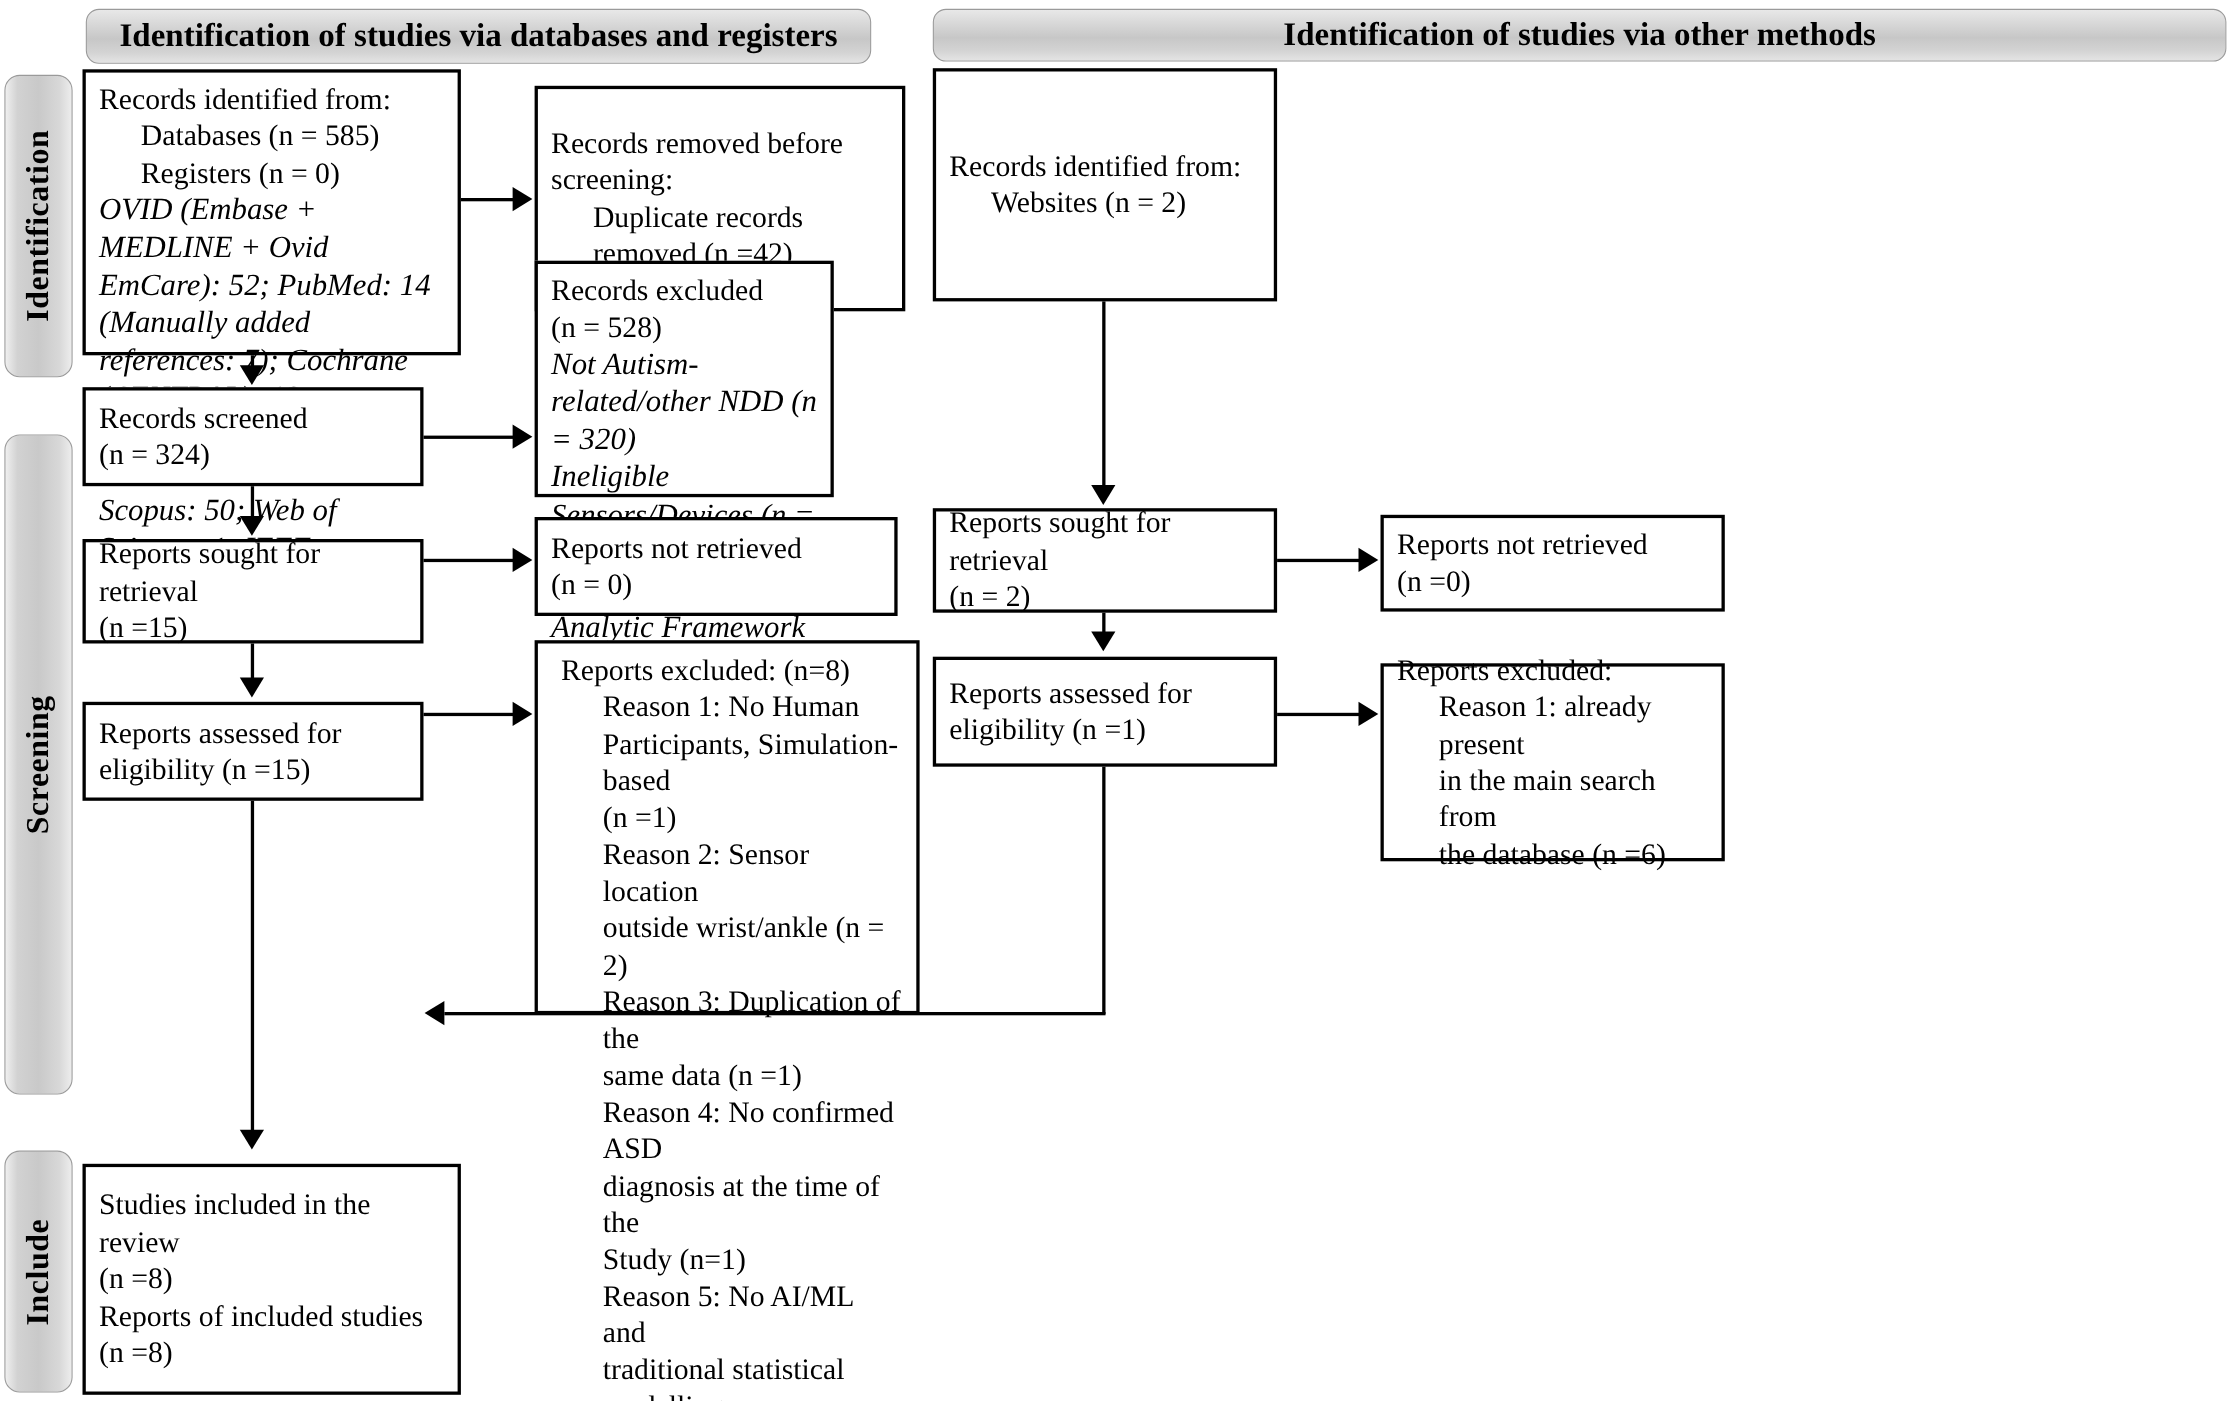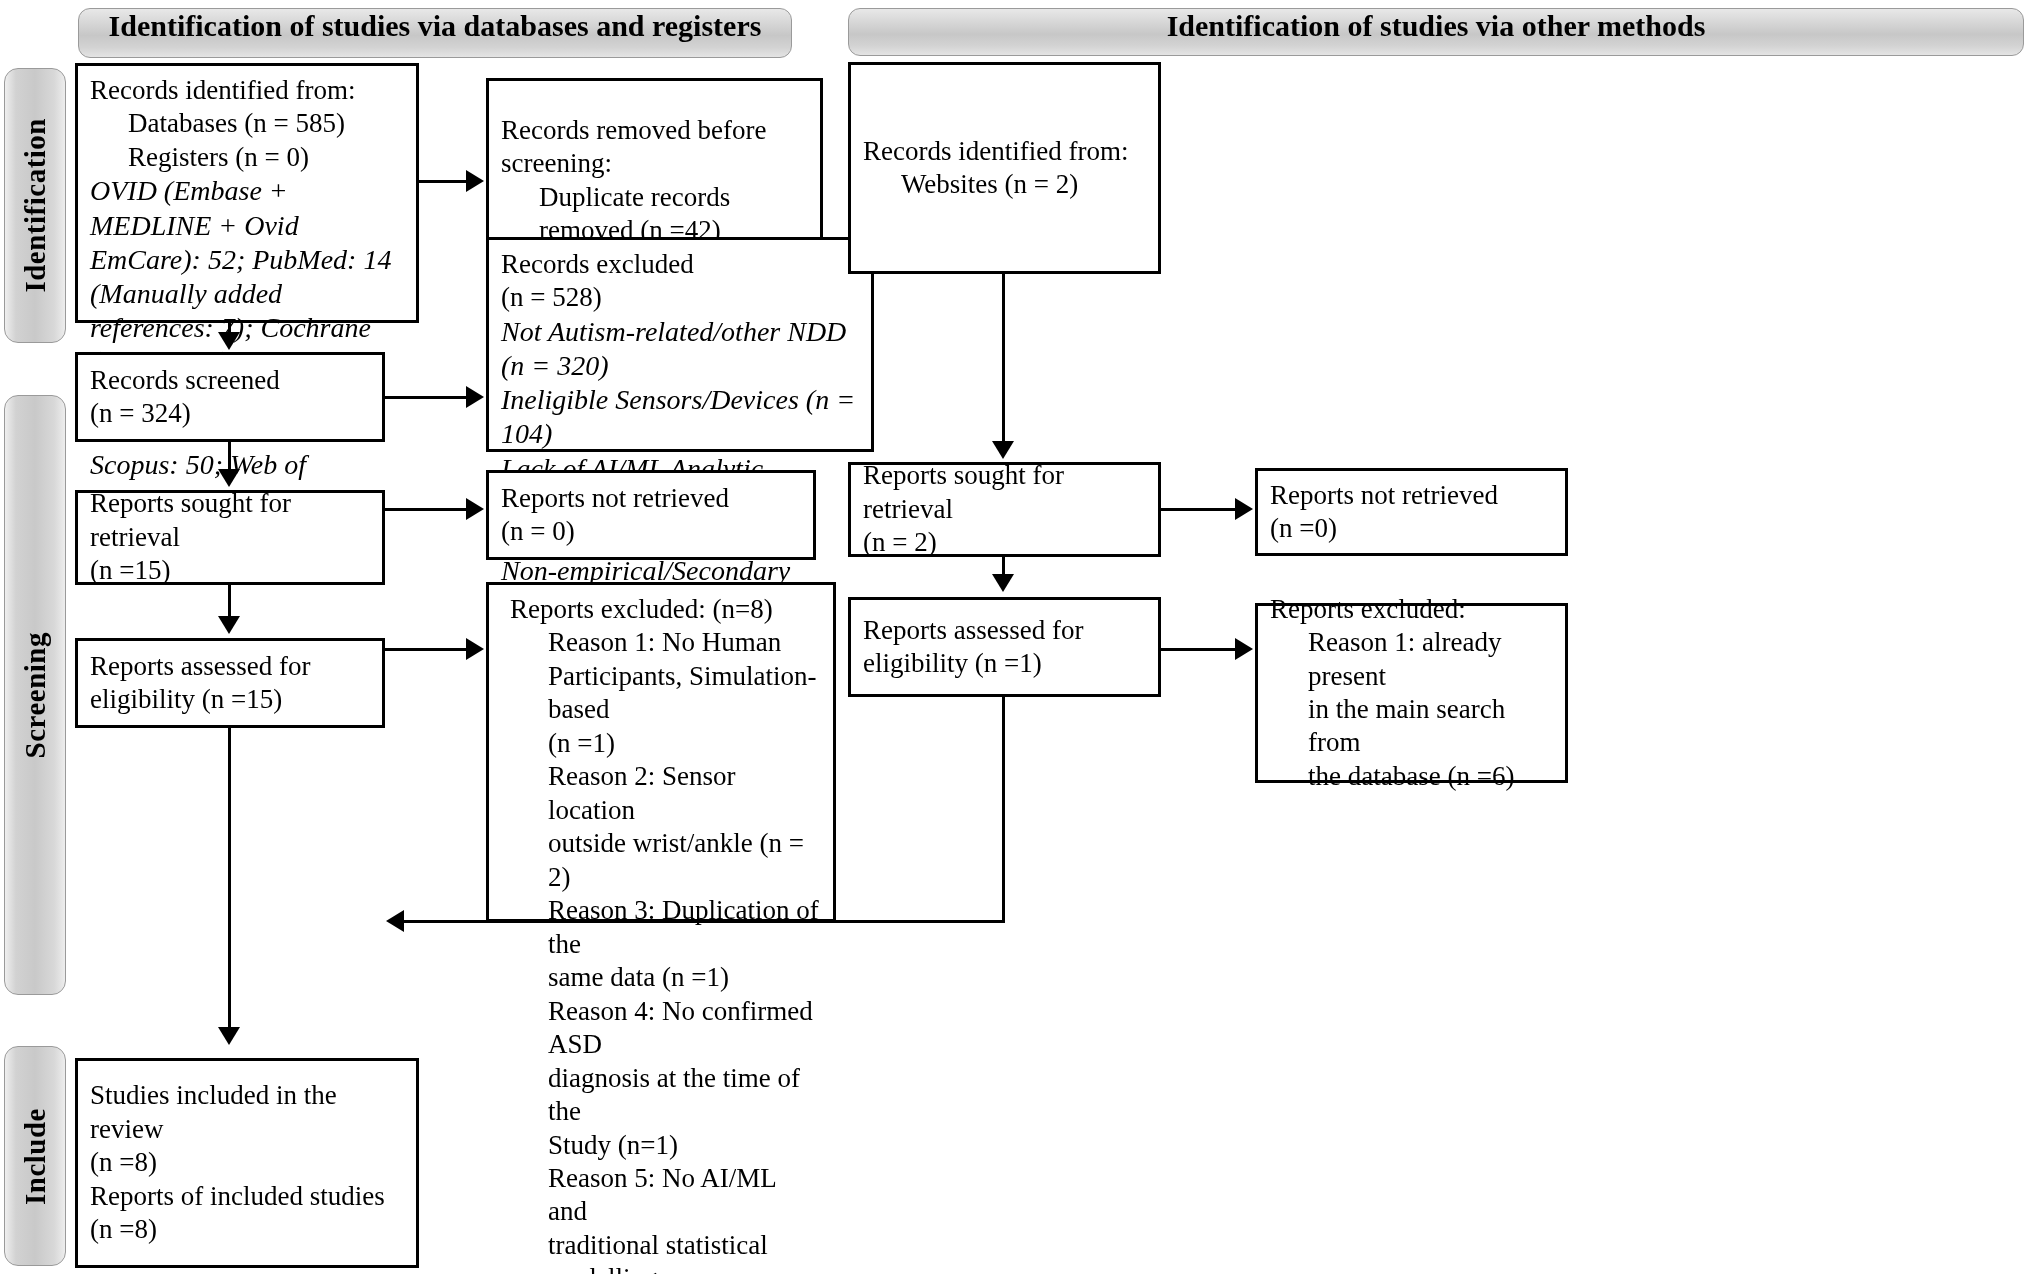--- a/index.html
+++ b/index.html
@@ -41,21 +41,21 @@
   }
 
   
   .banner {
     position: absolute;
     border-radius: 12px;
     border: 1px solid #9a9a9a;
     background: linear-gradient(to bottom,
                 #e8e8e8 0%, #d6d6d6 30%, #c7c7c7 55%, #d3d3d3 80%, #e4e4e4 100%);
     display: flex;
-    align-items: flex-start;
+    align-items: center;
     justify-content: center;
     box-sizing: border-box;
   }
   .banner span {
     font-weight: bold;
     font-size: 30px;
     white-space: nowrap;
   }
 
   
@@ -156,21 +156,21 @@
     <div class="line">screening:</div>
     <div class="line indent">Duplicate records</div>
     <div class="line indent">removed (n =42)</div>
   </div>
 
   <div class="box" style="left:75px; top:352px; width:310px; height:90px;">
     <div class="line">Records screened</div>
     <div class="line">(n = 324)</div>
   </div>
 
-  <div class="box top-align" style="left:486px; top:237px; width:388px; height:215px;">
+  <div class="box top-align" style="left:486px; top:237px; width:272px; height:215px;">
     <div class="line">Records excluded</div>
     <div class="line">(n = 528)</div>
     <div class="line small">Not Autism-related/other NDD (n = 320)</div>
     <div class="line small">Ineligible Sensors/Devices (n = 104)</div>
     <div class="line small">Lack of AI/ML Analytic Framework (n =</div>
     <div class="line small">91)</div>
     <div class="line small">Non-empirical/Secondary Research (n =</div>
     <div class="line small">13)</div>
   </div>
 

